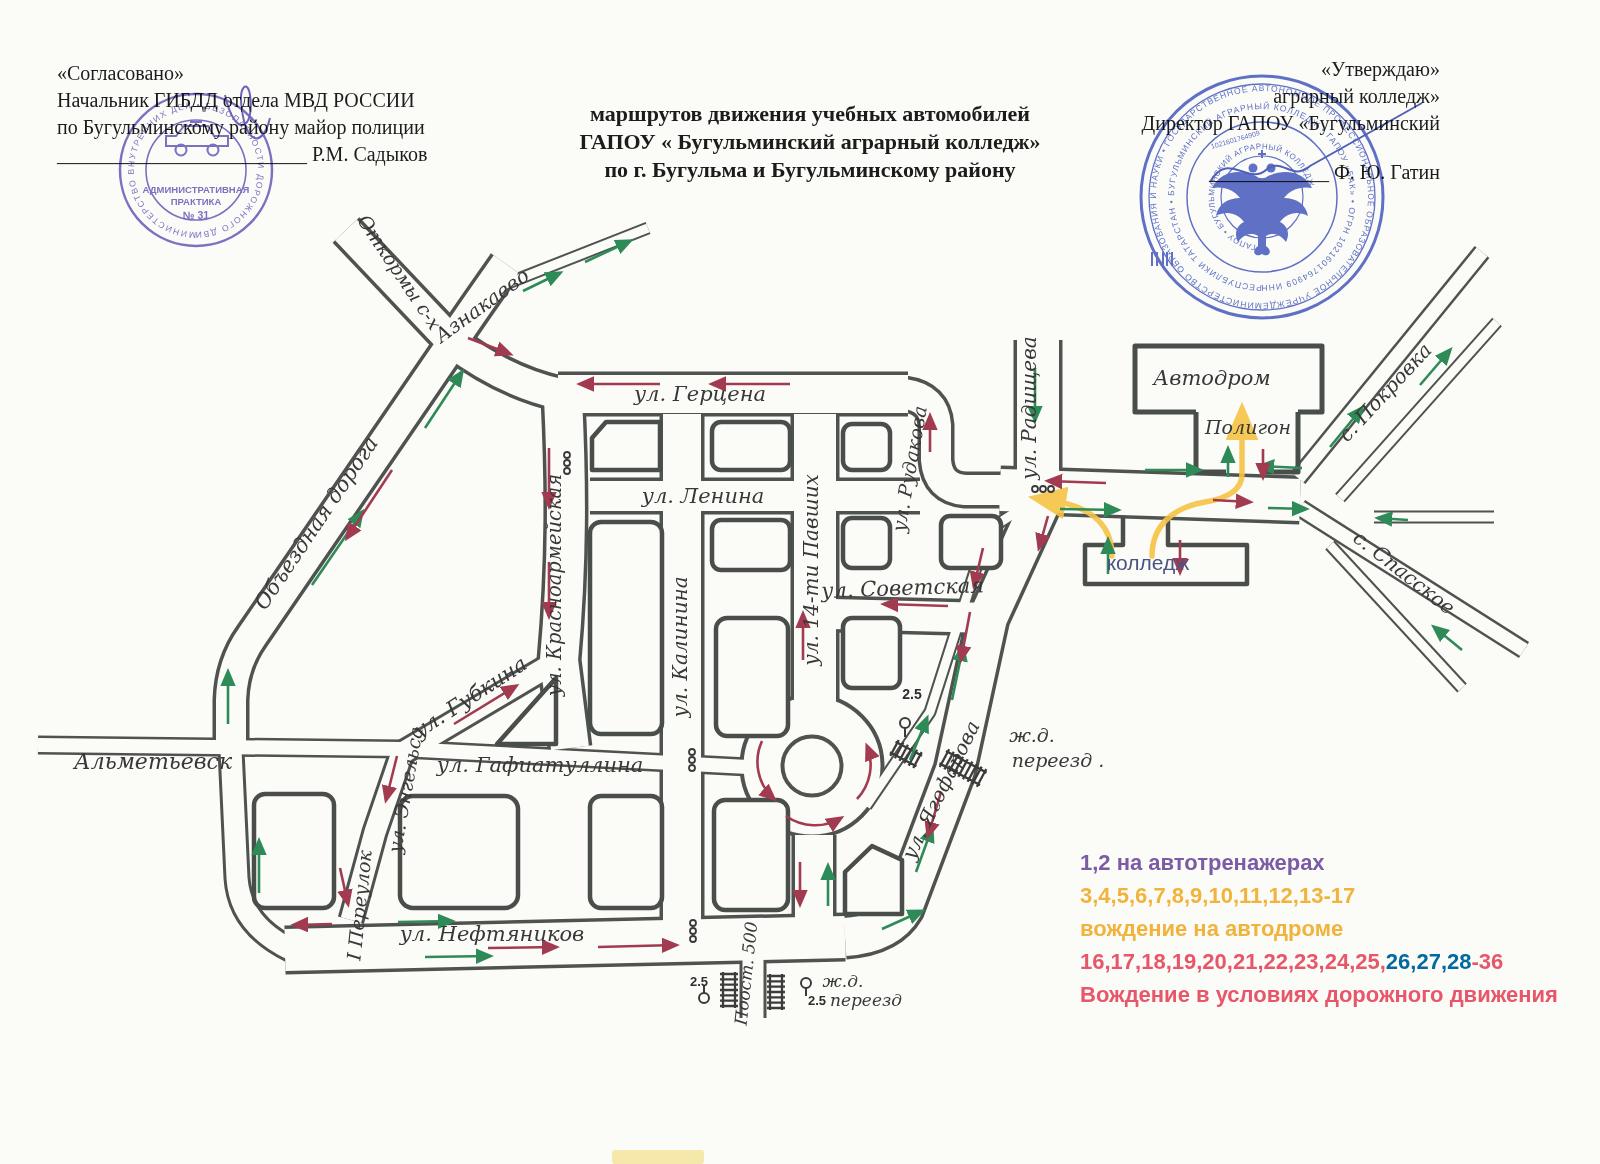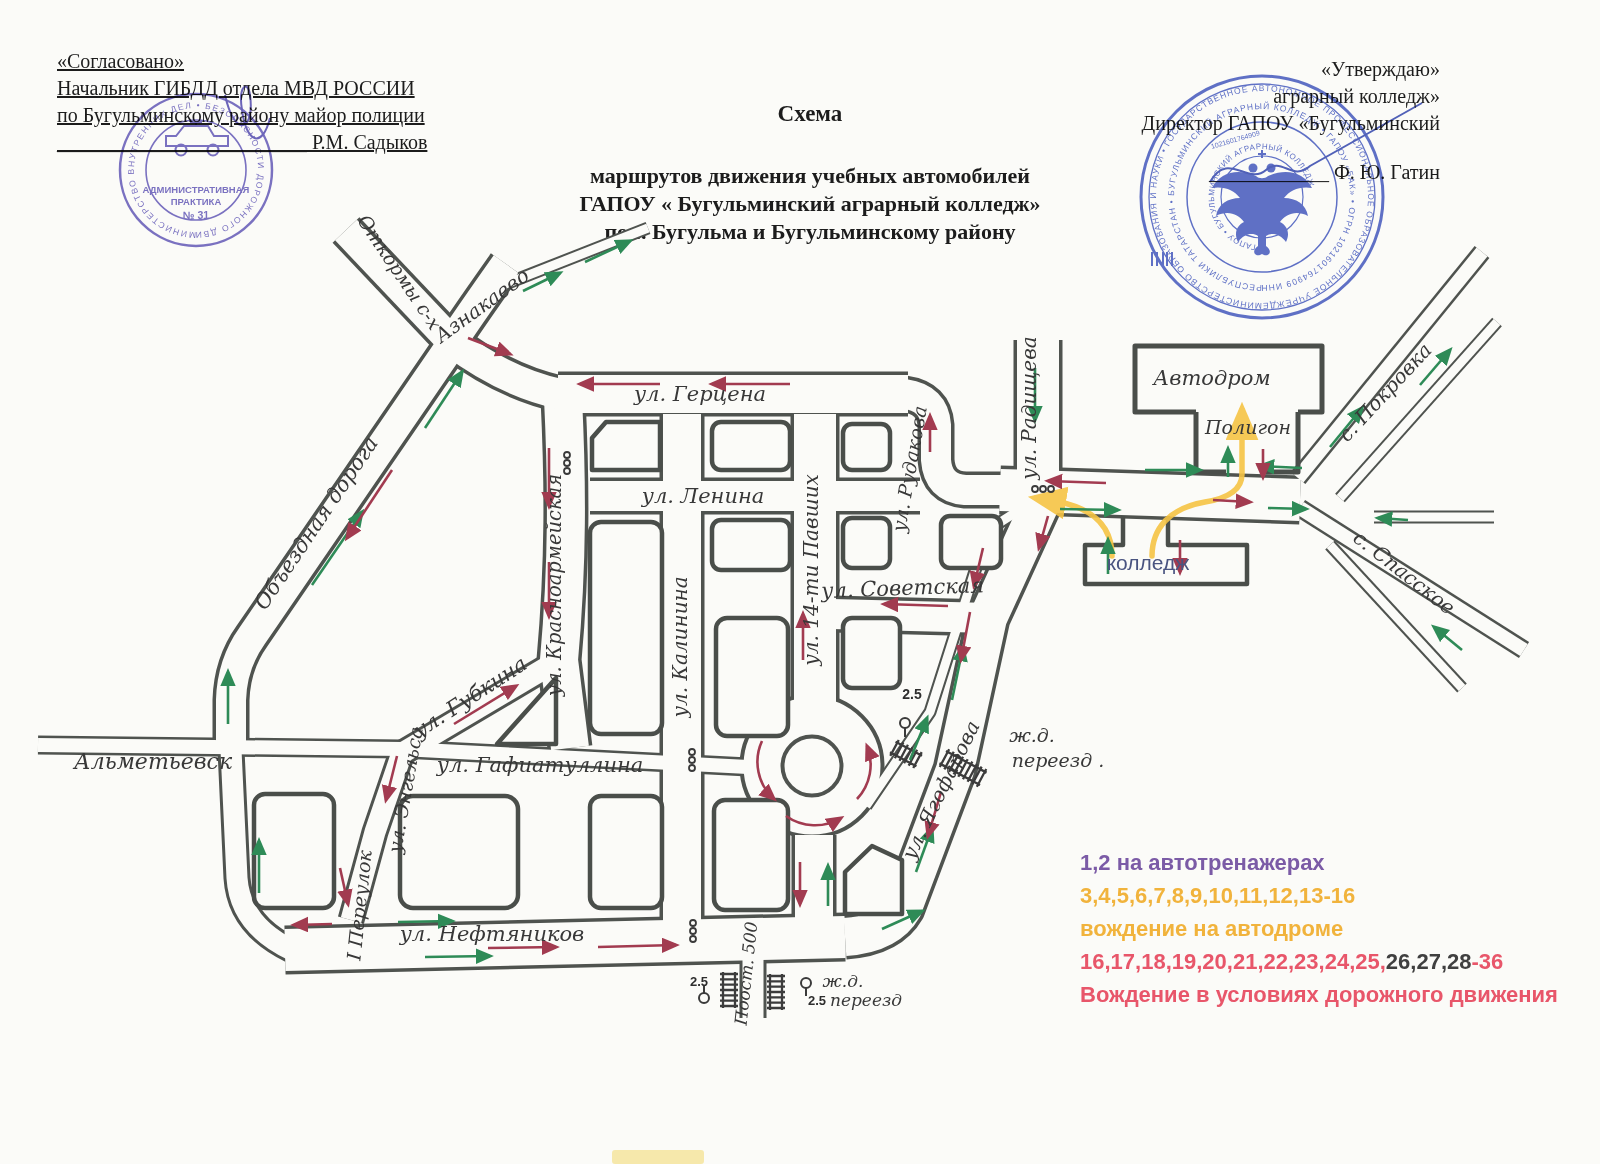--- a/index.html
+++ b/index.html
@@ -1,61 +1,60 @@
 <!DOCTYPE html>
 <html><head>
 <meta charset="utf-8">
 <style>
   html,body{margin:0;padding:0;}
   body{width:1600px;height:1164px;background:#fbfbf8;position:relative;overflow:hidden;
        font-family:"Liberation Serif",serif;color:#1c1c1c;}
   .hdr{position:absolute;font-size:20px;line-height:27px;white-space:nowrap;}
-  #hdr-left{left:57px;top:48px;text-decoration:underline;}
+  #hdr-left{left:57px;top:60px;}
   #hdr-right{left:1119px;top:56px;text-align:right;}
   #hdr-right .sigline{margin-top:22px;padding-left:90px;}
   #title{position:absolute;left:520px;top:100px;width:580px;text-align:center;
          font-weight:600;font-size:22px;line-height:28px;}
   #title .t1{font-size:23px;margin-bottom:34px;}
   #legend{position:absolute;left:1080px;top:846px;font-family:"Liberation Sans",sans-serif;
           font-size:22px;line-height:33px;font-weight:600;white-space:nowrap;}
-  .lg-purple{color:#7b5ba6;} .lg-yellow{color:#f1b33c;} .lg-red{color:#e8566a;text-align:right;} .lg-green{color:#404040;}
+  .lg-purple{color:#7b5ba6;} .lg-yellow{color:#f1b33c;} .lg-red{color:#e8566a;text-align:right;} .lg-green{color:#0369a1;}
   #map-svg{position:absolute;left:0;top:0;}
   text.street{font-family:"DejaVu Serif",serif;font-style:italic;fill:#383838;}
   text.num{font-family:"Liberation Sans",sans-serif;font-weight:bold;fill:#2e2e2e;}
   .stamp{mix-blend-mode:multiply;}
   #artifact{position:absolute;left:612px;top:1150px;width:92px;height:14px;
             background:#f3d96b;opacity:.55;border-radius:3px;}
 </style>
 </head>
 <body>
 
 <div class="hdr" id="hdr-left">
   <div>«Согласовано»</div>
   <div>Начальник ГИБДД отдела МВД РОССИИ</div>
   <div>по Бугульминскому району майор полиции</div>
   <div>_________________________ Р.М. Садыков</div>
 </div>
 
 <div id="title">
-  <div class="t1">Схема</div>
   <div>маршрутов движения учебных автомобилей</div>
   <div>ГАПОУ  « Бугульминский аграрный колледж»</div>
   <div>по г. Бугульма и Бугульминскому району</div>
 </div>
 
 <div class="hdr" id="hdr-right">
   <div>«Утверждаю»</div>
   <div>аграрный колледж»</div>
   <div>Директор ГАПОУ   «Бугульминский</div>
   <div class="sigline">____________ Ф. Ю. Гатин</div>
 </div>
 
 <div id="legend">
   <div class="lg-purple">1,2   на автотренажерах</div>
-  <div class="lg-yellow">3,4,5,6,7,8,9,10,11,12,13-16</div>
+  <div class="lg-yellow">3,4,5,6,7,8,9,10,11,12,13-17</div>
   <div class="lg-yellow">вождение на автодроме</div>
   <div><span class="lg-red">16,17,18,19,20,21,22,23,24,25,</span><span class="lg-green">26,27,28</span><span class="lg-red">-36</span></div>
   <div class="lg-red">Вождение в условиях дорожного движения</div>
 </div>
 
 <div id="artifact"></div>
 
 <svg id="map-svg" width="1600" height="1164" viewBox="0 0 1600 1164">
   <defs>
     <marker id="mg" markerWidth="8" markerHeight="7" refX="5.5" refY="3" orient="auto">

